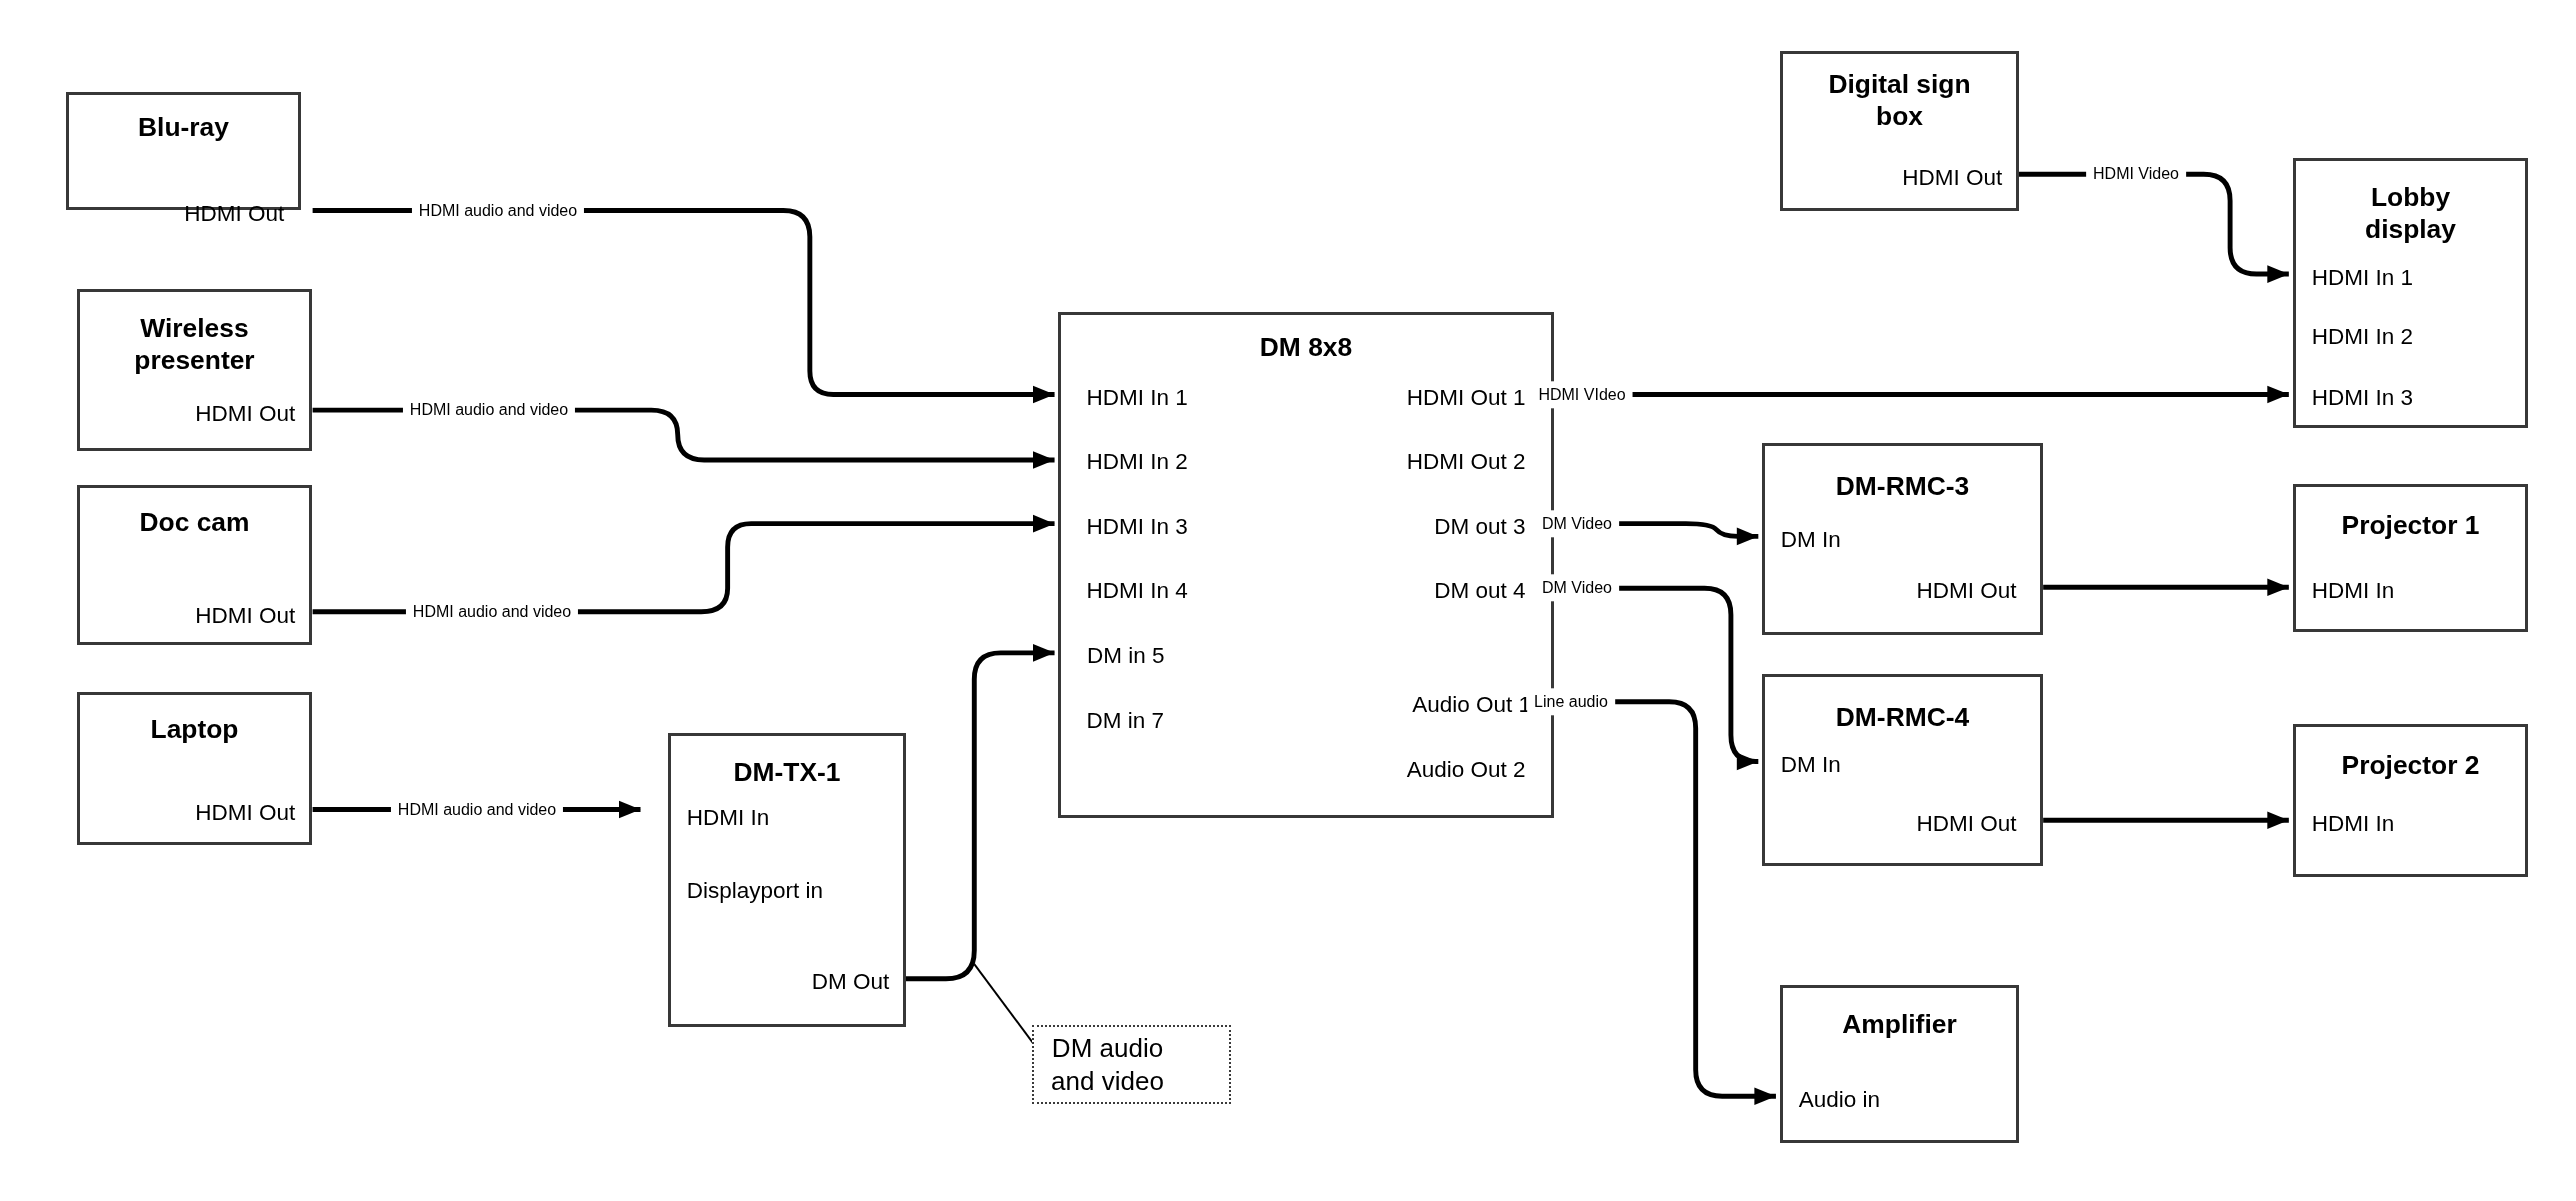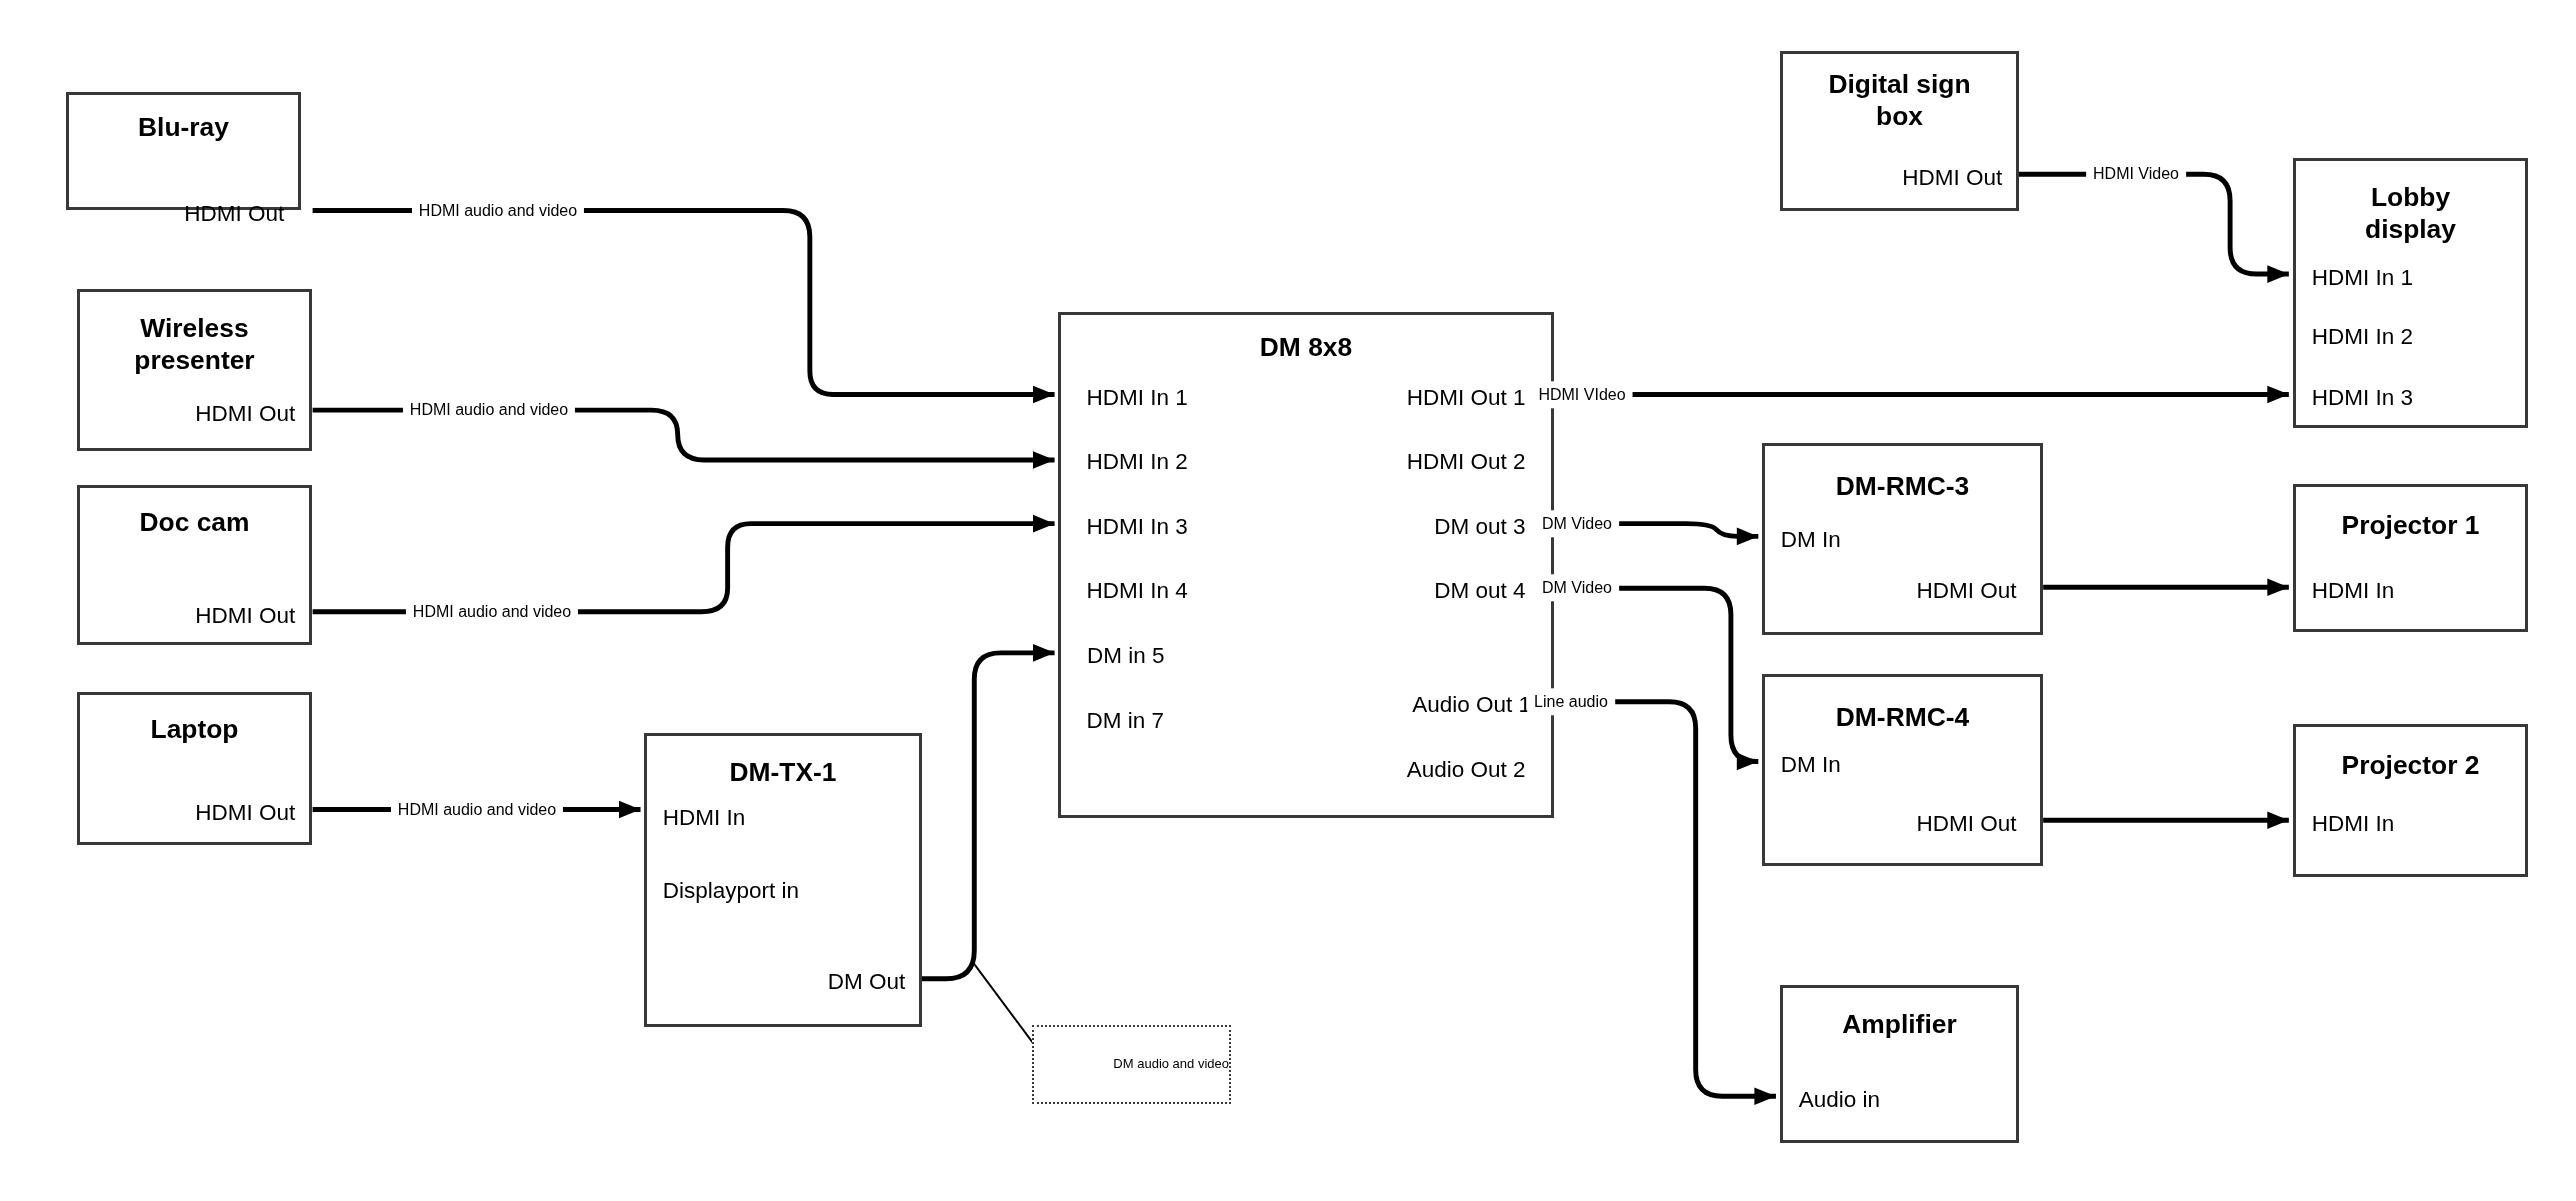--- a/index.html
+++ b/index.html
@@ -10,21 +10,21 @@
   .node .title{position:absolute;left:0;right:0;text-align:center;font-weight:bold;font-size:26.4px;line-height:1.22;}
   .node .title span{display:inline-block;}
   .t-narrow-180 span{max-width:176px;}
   .t-narrow-170 span{max-width:166px;}
   .t-narrow-130 span{max-width:127px;}
   .port{position:absolute;left:0;right:0;height:29px;line-height:29px;font-size:22.5px;white-space:nowrap;box-sizing:border-box;}
   .port.pl{text-align:left;padding-left:15.7px;}
   .port.pr{text-align:right;padding-right:13.7px;}
   .wire-label{position:absolute;transform:translate(-50%,-50%);background:#ffffff;padding:0 6.9px;font-size:16px;white-space:nowrap;line-height:27.4px;}
   .annotation{position:absolute;border:2px dotted #3a3a3a;background:#ffffff;box-sizing:border-box;
-    display:flex;align-items:center;justify-content:flex-end;text-align:center;font-size:13px;line-height:1.25;}
+    display:flex;align-items:center;justify-content:flex-start;text-align:center;font-size:26px;line-height:1.25;}
   .annotation span{display:inline-block;max-width:147px;}
 </style>
 </head>
 <body>
 
 <div class="canvas">
 
   <svg class="wires" viewBox="0 0 2631 1227">
     <defs>
       <marker id="arw" markerUnits="userSpaceOnUse" markerWidth="26" markerHeight="22" refX="23" refY="11" orient="auto">
@@ -61,21 +61,21 @@
   <div class="node" style="left:77px;top:485px;width:235px;height:160px">
     <div class="title" style="top:17.6px"><span>Doc cam</span></div>
     <div class="port pr" style="top:113px">HDMI Out</div>
   </div>
 
   <div class="node" style="left:77px;top:692px;width:235px;height:153px">
     <div class="title" style="top:17.6px"><span>Laptop</span></div>
     <div class="port pr" style="top:103px">HDMI Out</div>
   </div>
 
-  <div class="node" style="left:644px;top:733px;width:278px;height:294px">
+  <div class="node" style="left:668px;top:733px;width:238px;height:294px">
     <div class="title" style="top:19.6px"><span>DM-TX-1</span></div>
     <div class="port pl" style="top:67px">HDMI In</div>
     <div class="port pl" style="top:140px">Displayport in</div>
     <div class="port pr" style="top:231px">DM Out</div>
   </div>
 
   <div class="node" style="left:1058px;top:312px;width:496px;height:506px">
     <div class="title" style="top:15.7px"><span>DM 8x8</span></div>
     <div class="port pl" style="top:68px;padding-left:25.5px">HDMI In 1</div>
     <div class="port pl" style="top:132px;padding-left:25.5px">HDMI In 2</div>

